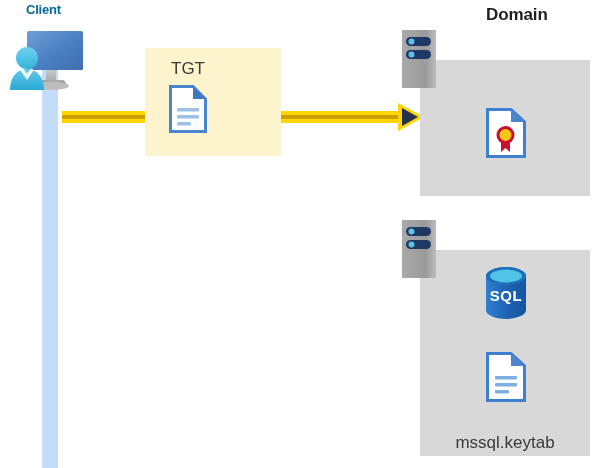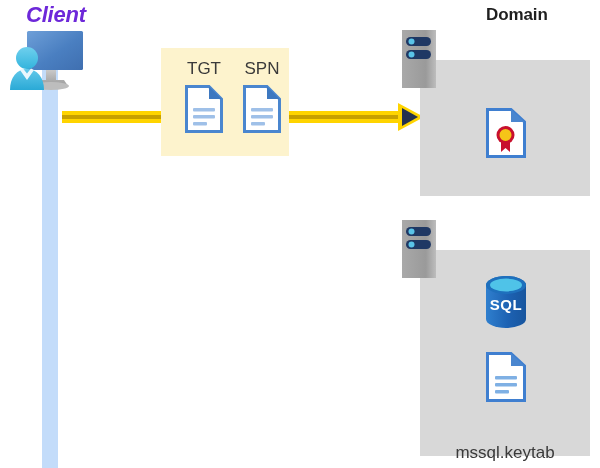--- a/index.html
+++ b/index.html
@@ -29,25 +29,24 @@
     width: 16px;
     height: 398px;
     background: #c3dcfa;
   }
 
   
   .client-label {
     position: absolute;
     left: 26px;
     top: 2px;
-    font-size: 22px;
+    font-size: 13px;
     font-weight: bold;
-    color: #6d28d9;
+    color: #0369a1;
     letter-spacing: -0.2px;
-    font-style: italic;
   }
 
   
   .client-icon {
     position: absolute;
     left: 6px;
     top: 28px;
     width: 86px;
     height: 66px;
   }
@@ -76,25 +75,26 @@
     position: absolute;
     left: 398px;
     top: 103px;
     width: 26px;
     height: 28px;
   }
 
   
   .token-box {
     position: absolute;
-    left: 161px;
+    left: 145px;
     top: 48px;
     width: 128px;
     height: 108px;
     background: #fdf3cd;
+    padding-left: 8px;
   }
   .token {
     position: absolute;
     top: 10px;
     width: 58px;
     text-align: center;
   }
   .token.tgt  { left: 14px; }
   .token.spn  { left: 72px; }
   .token-label {
@@ -143,35 +143,35 @@
   .cert-icon {
     position: absolute;
     left: 486px;
     top: 108px;
     width: 40px;
     height: 50px;
   }
   .sql-icon {
     position: absolute;
     left: 484px;
-    top: 276px;
+    top: 267px;
     width: 44px;
     height: 52px;
   }
   .keytab-icon {
     position: absolute;
     left: 486px;
     top: 352px;
     width: 40px;
     height: 50px;
   }
   .keytab-label {
     position: absolute;
     left: 420px;
-    top: 443px;
+    top: 433px;
     width: 170px;
     text-align: center;
     font-size: 17px;
     color: #3a3a3a;
   }
 </style>
 </head>
 <body>
 
 <div class="canvas">
@@ -237,34 +237,20 @@
           <path d="M24 1.5 L36.5 14 H24 Z" fill="#3d78c0"></path>
           <g fill="#9fc0e8">
             <rect x="8" y="23" width="22" height="3.4" rx="1"></rect>
             <rect x="8" y="30" width="22" height="3.4" rx="1"></rect>
             <rect x="8" y="37" width="14" height="3.4" rx="1"></rect>
           </g>
         </svg>
       </span>
     </div>
 
-    <div class="token spn">
-      <span class="token-label">SPN</span>
-      <span class="token-doc">
-        <svg viewBox="0 0 38 48" width="38" height="48" xmlns="http://www.w3.org/2000/svg">
-          <path d="M1.5 1.5 H24 L36.5 14 V46.5 H1.5 Z" fill="#ffffff" stroke="#4a86cf" stroke-width="3"></path>
-          <path d="M24 1.5 L36.5 14 H24 Z" fill="#3d78c0"></path>
-          <g fill="#9fc0e8">
-            <rect x="8" y="23" width="22" height="3.4" rx="1"></rect>
-            <rect x="8" y="30" width="22" height="3.4" rx="1"></rect>
-            <rect x="8" y="37" width="14" height="3.4" rx="1"></rect>
-          </g>
-        </svg>
-      </span>
-    </div>
 
   </div>
 
   <div class="panel panel-dc"></div>
 
   <div class="server-icon server-dc">
     <svg viewBox="0 0 34 58" width="34" height="58" xmlns="http://www.w3.org/2000/svg">
       <defs>
         <linearGradient id="rackGradA" x1="0" y1="0" x2="1" y2="0">
           <stop offset="0%" stop-color="#a9a9a9"></stop>

